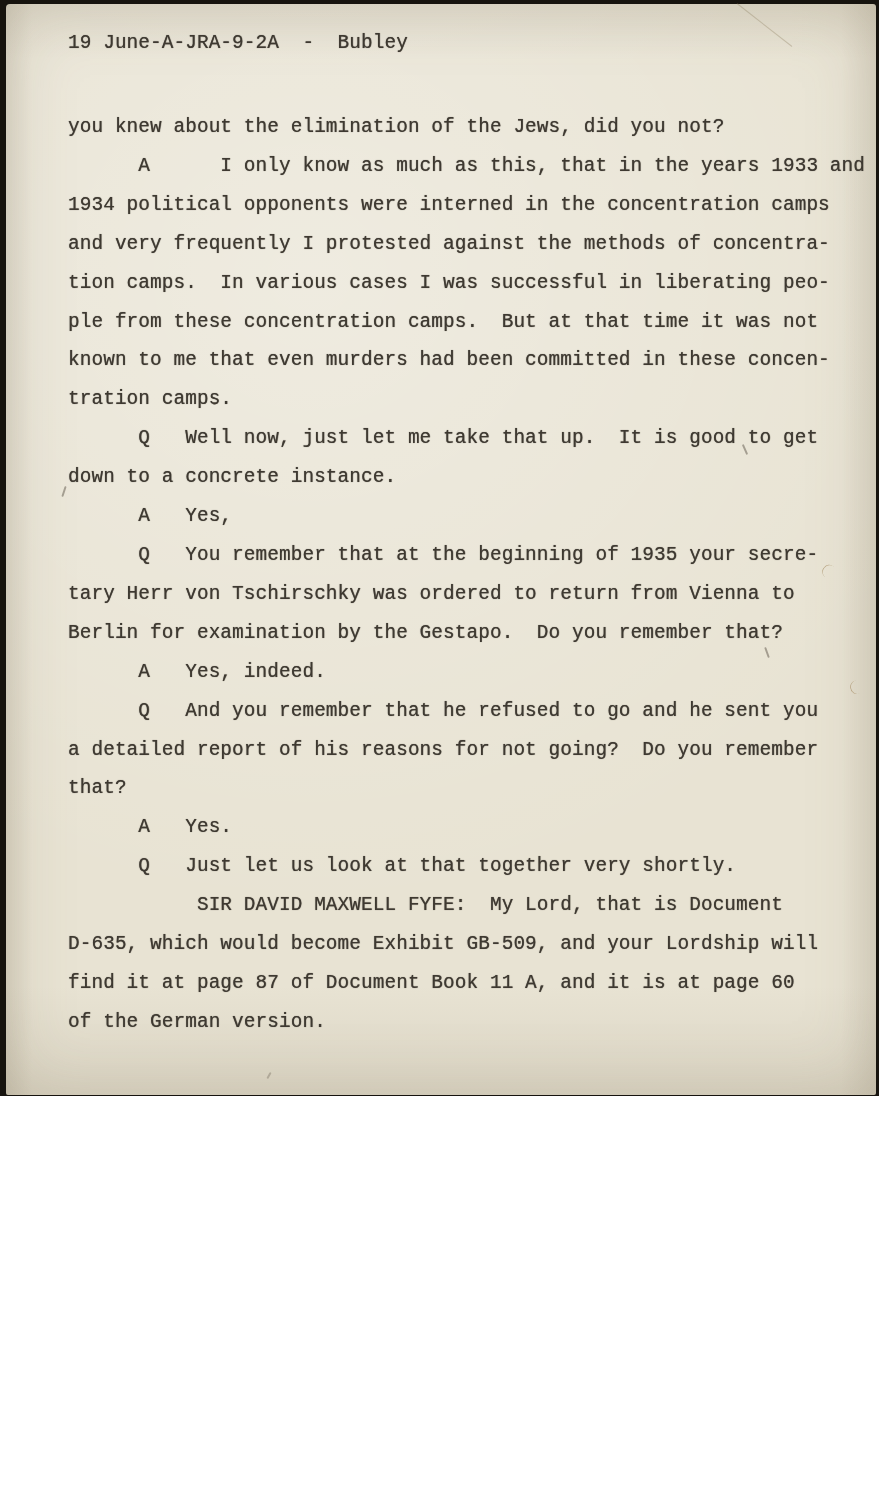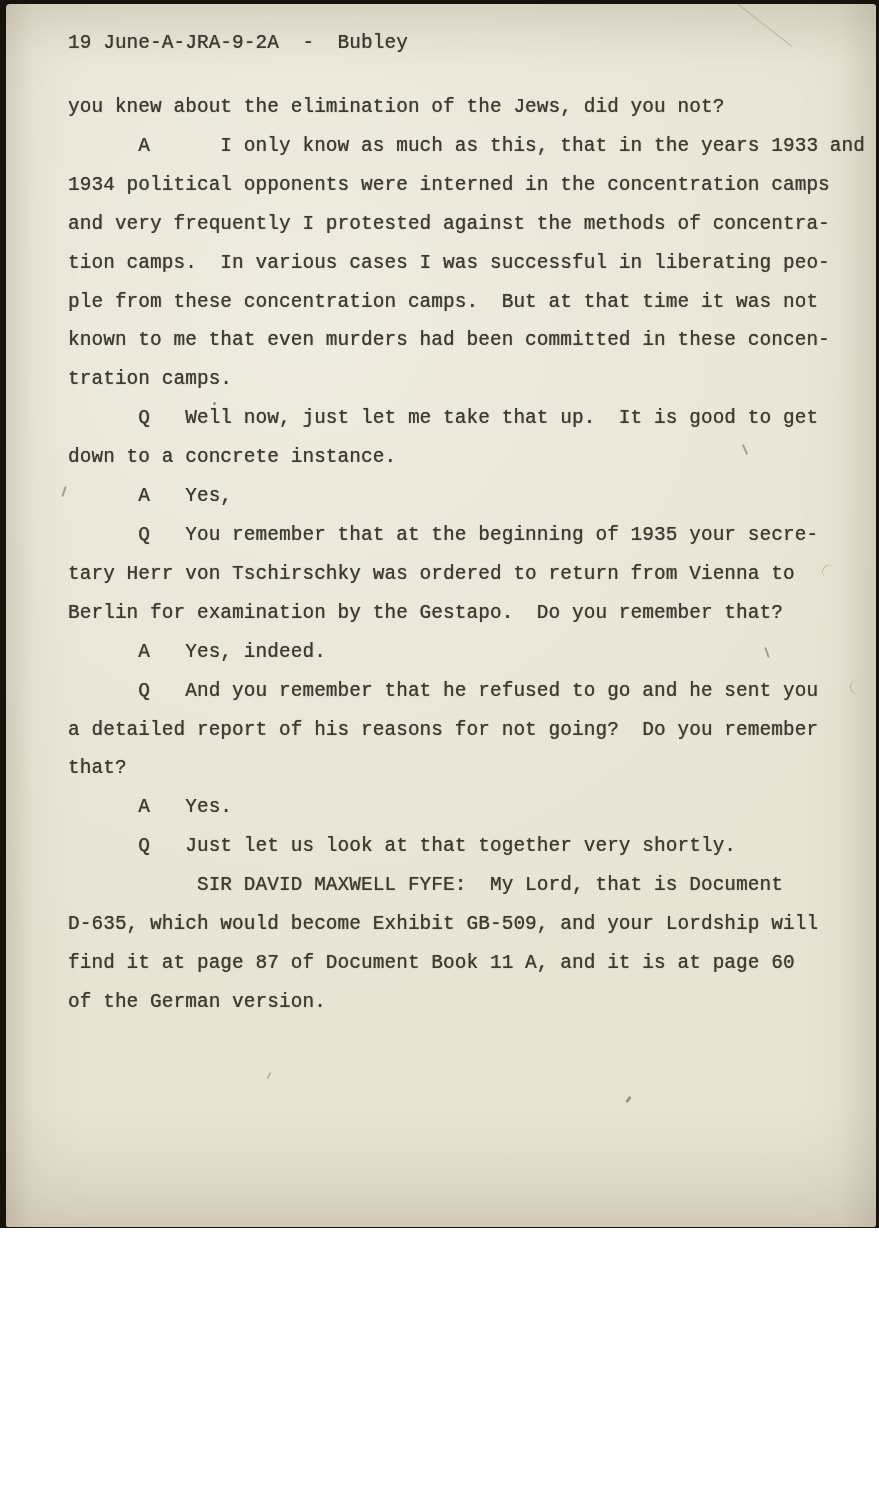--- a/index.html
+++ b/index.html
@@ -6,21 +6,21 @@
     margin: 0;
     padding: 0;
     width: 879px;
     height: 1500px;
     overflow: hidden;
     font-family: "Liberation Mono", "DejaVu Sans Mono", monospace;
   }
   .canvas {
     position: relative;
     width: 879px;
-    height: 1228px;
+    height: 1096px;
     background: var(--bg, #16130e);
     overflow: hidden;
   }
   .paper {
     position: absolute;
     left: 6px;
     top: 4px;
     right: 3px;
     bottom: 1px;
     background-color: var(--paper, #e8e3d3);
@@ -49,21 +49,21 @@
     text-shadow: 0 0 1px rgba(62,57,49,0.65), 0.4px 0.4px 0.6px rgba(62,57,49,0.35);
     white-space: pre;
   }
   .header-line {
     left: 68px;
     top: 31px;
     line-height: 24px;
   }
   .text-body {
     left: 68px;
-    top: 88px;
+    top: 108px;
     line-height: 38.9px;
   }
   .tline { white-space: pre; }
   .page-number {
     left: 414px;
     top: 1404px;
     line-height: 24px;
   }
   .mark {
     position: absolute;

